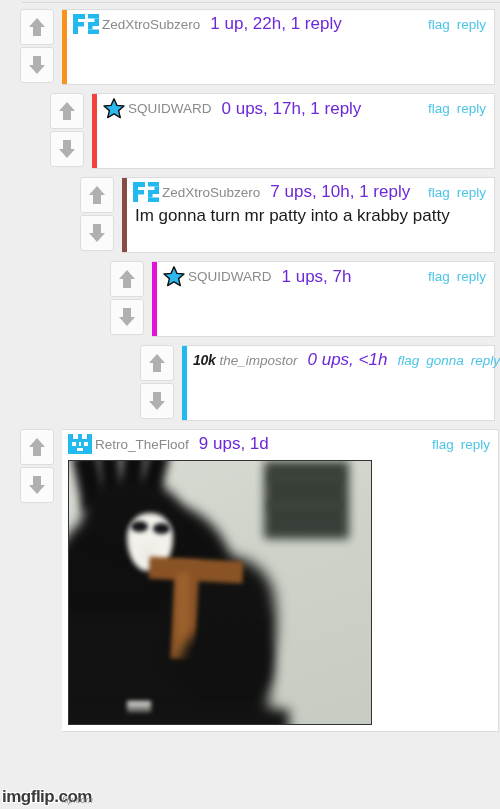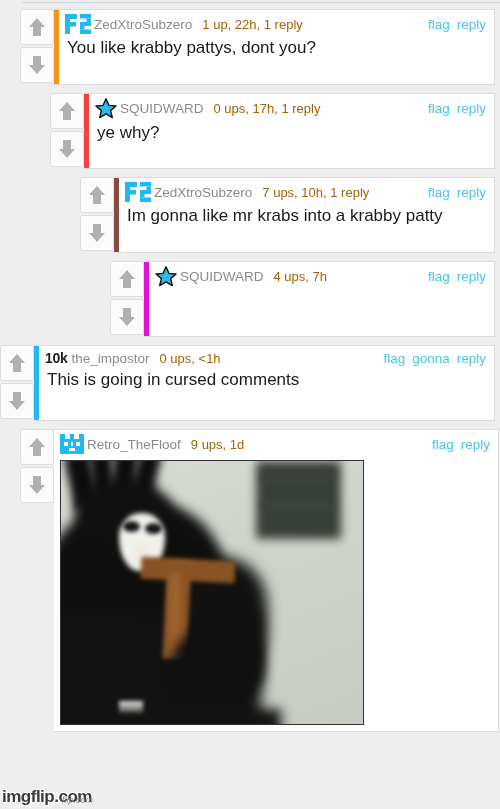--- a/index.html
+++ b/index.html
@@ -27,20 +27,21 @@
     top: 9px;
     left: 0;
     width: 500px;
   }
 
   .comment {
     position: relative;
     display: flex;
     align-items: stretch;
     margin-bottom: 8px;
+    gap: 8px;
   }
 
   
   .votes {
     width: 34px;
     flex: 0 0 34px;
     display: flex;
     flex-direction: column;
   }
   .vote-btn {
@@ -92,22 +93,22 @@
     font-size: 14px;
     color: #222222;
     margin-right: 4px;
     letter-spacing: -0.3px;
   }
   .uname {
     color: #8a8a8a;
     font-size: 13.5px;
   }
   .stats {
-    color: #a16207;
-    font-size: 13px;
+    color: #6d28d9;
+    font-size: 17px;
     margin-left: 10px;
   }
   .actions {
     margin-left: auto;
     display: flex;
     gap: 7px;
     padding-left: 10px;
   }
   .action-link {
     color: #4bc4e8;
@@ -190,21 +191,20 @@
                 <rect x="15" y="15.5" width="11" height="4.5" fill="#22baee"></rect>
               </svg>
             </span>
             <span class="uname">ZedXtroSubzero</span>
             <span class="stats">1 up, 22h, 1 reply</span>
             <span class="actions">
               <span class="action-link">flag</span>
               <span class="action-link">reply</span>
             </span>
           </div>
-          <div class="ctext">You like krabby pattys, dont you?</div>
         </div>
       </div>
     </div>
     <div class="comment" style="margin-left: 50px; margin-right: 5px;">
       <div class="votes">
         <div class="vote-btn">
           <span>
             <svg width="22" height="22" viewBox="0 0 22 22">
               <path fill="#b0b0b0" d="M11 2 L19 11 L15 11 L15 20 L7 20 L7 11 L3 11 Z"></path>
             </svg>
@@ -227,21 +227,20 @@
                 <path d="M11 0.8 L13.9 7.4 L21 8 L15.6 12.6 L17.3 19.6 L11 15.9 L4.7 19.6 L6.4 12.6 L1 8 L8.1 7.4 Z" fill="#2cb9ee" stroke="#111111" stroke-width="1.4" stroke-linejoin="round"></path>
               </svg>
             </span>
             <span class="uname">SQUIDWARD</span>
             <span class="stats">0 ups, 17h, 1 reply</span>
             <span class="actions">
               <span class="action-link">flag</span>
               <span class="action-link">reply</span>
             </span>
           </div>
-          <div class="ctext">ye why?</div>
         </div>
       </div>
     </div>
     <div class="comment" style="margin-left: 80px; margin-right: 5px;">
       <div class="votes">
         <div class="vote-btn">
           <span>
             <svg width="22" height="22" viewBox="0 0 22 22">
               <path fill="#b0b0b0" d="M11 2 L19 11 L15 11 L15 20 L7 20 L7 11 L3 11 Z"></path>
             </svg>
@@ -271,21 +270,21 @@
                 <rect x="15" y="15.5" width="11" height="4.5" fill="#22baee"></rect>
               </svg>
             </span>
             <span class="uname">ZedXtroSubzero</span>
             <span class="stats">7 ups, 10h, 1 reply</span>
             <span class="actions">
               <span class="action-link">flag</span>
               <span class="action-link">reply</span>
             </span>
           </div>
-          <div class="ctext">Im gonna like mr krabs into a krabby patty</div>
+          <div class="ctext">Im gonna turn mr patty into a krabby patty</div>
         </div>
       </div>
     </div>
     <div class="comment" style="margin-left: 110px; margin-right: 5px;">
       <div class="votes">
         <div class="vote-btn">
           <span>
             <svg width="22" height="22" viewBox="0 0 22 22">
               <path fill="#b0b0b0" d="M11 2 L19 11 L15 11 L15 20 L7 20 L7 11 L3 11 Z"></path>
             </svg>
@@ -302,30 +301,30 @@
       <div class="card">
         <div class="accent" style="background: rgb(227, 18, 214);"></div>
         <div class="card-inner">
           <div class="meta">
             <span class="avatar">
               <svg width="22" height="21" viewBox="0 0 22 21">
                 <path d="M11 0.8 L13.9 7.4 L21 8 L15.6 12.6 L17.3 19.6 L11 15.9 L4.7 19.6 L6.4 12.6 L1 8 L8.1 7.4 Z" fill="#2cb9ee" stroke="#111111" stroke-width="1.4" stroke-linejoin="round"></path>
               </svg>
             </span>
             <span class="uname">SQUIDWARD</span>
-            <span class="stats">4 ups, 7h</span>
-            <span class="actions">
-              <span class="action-link">flag</span>
-              <span class="action-link">reply</span>
-            </span>
-          </div>
-        </div>
-      </div>
-    </div>
-    <div class="comment" style="margin-right: 5px;">
+            <span class="stats">1 ups, 7h</span>
+            <span class="actions">
+              <span class="action-link">flag</span>
+              <span class="action-link">reply</span>
+            </span>
+          </div>
+        </div>
+      </div>
+    </div>
+    <div class="comment" style="margin-left: 140px; margin-right: 5px; font-style: italic;">
       <div class="votes">
         <div class="vote-btn">
           <span>
             <svg width="22" height="22" viewBox="0 0 22 22">
               <path fill="#b0b0b0" d="M11 2 L19 11 L15 11 L15 20 L7 20 L7 11 L3 11 Z"></path>
             </svg>
           </span>
         </div>
         <div class="vote-btn">
           <span>
@@ -341,21 +340,20 @@
           <div class="meta">
             <span class="badge-10k">10k</span>
             <span class="uname">the_impostor</span>
             <span class="stats">0 ups, &lt;1h</span>
             <span class="actions">
               <span class="action-link">flag</span>
               <span class="action-link">gonna</span>
               <span class="action-link">reply</span>
             </span>
           </div>
-          <div class="ctext">This is going in cursed comments</div>
         </div>
       </div>
     </div>
     <div class="comment" style="margin-left: 20px; margin-right: 1px;">
       <div class="votes">
         <div class="vote-btn">
           <span>
             <svg width="22" height="22" viewBox="0 0 22 22">
               <path fill="#b0b0b0" d="M11 2 L19 11 L15 11 L15 20 L7 20 L7 11 L3 11 Z"></path>
             </svg>

